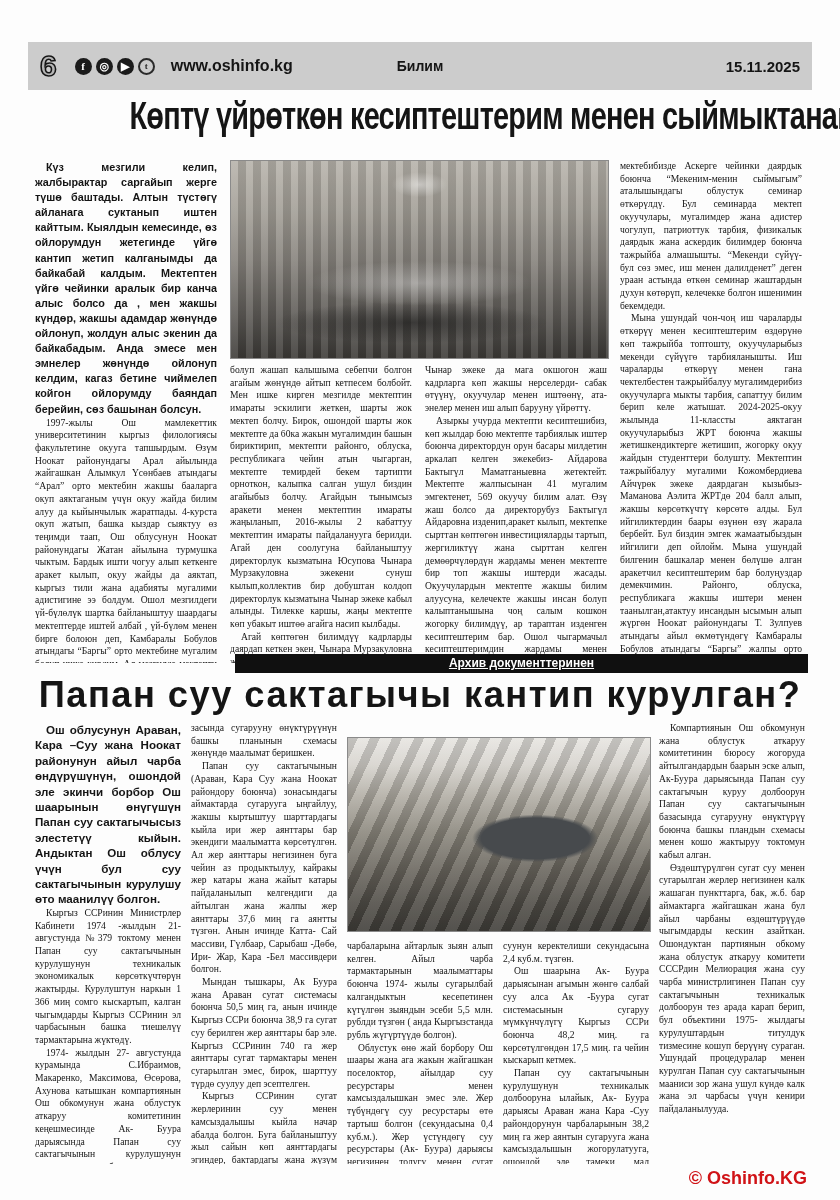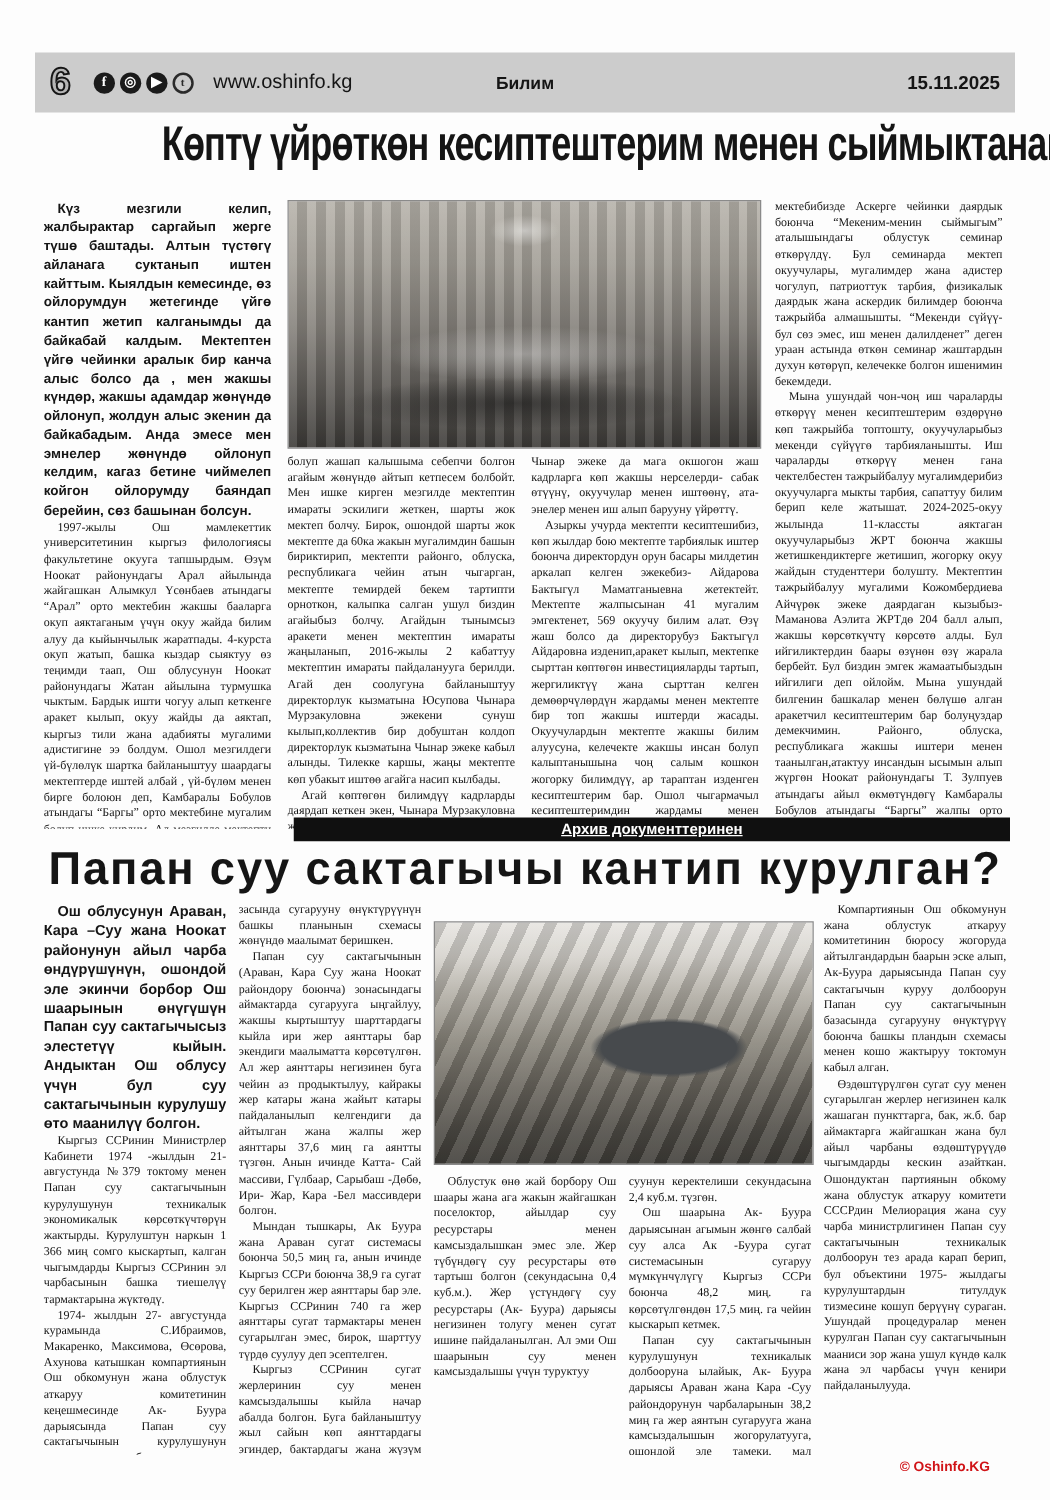--- a/index.html
+++ b/index.html
@@ -8,21 +8,21 @@
   
   .band{position:absolute;left:28px;top:42px;width:784px;height:48px;background:#cccccc;
         display:flex;align-items:center;}
   .pnum{font-family:"Liberation Sans",sans-serif;font-weight:700;font-size:30px;line-height:30px;
         margin-left:12px;color:#b5b5b5;-webkit-text-stroke:1.6px #151515;}
   .social{display:flex;gap:4px;margin-left:18px;align-items:center;}
   .sic{width:17px;height:17px;border-radius:50%;background:#1b1b1b;color:#fff;
        font-family:"Liberation Serif",serif;font-weight:700;font-size:11px;line-height:17px;
        text-align:center;display:inline-block;}
   .sic.lite{background:transparent;border:2px solid #2a2a2a;color:#2a2a2a;width:13px;height:13px;line-height:13px;font-size:9px;}
-  .site{font-family:"Liberation Sans",sans-serif;font-weight:400;font-size:16px;margin-left:16px;}
+  .site{font-family:"Liberation Sans",sans-serif;font-weight:700;font-size:16px;margin-left:16px;}
   .section{position:absolute;left:0;right:0;text-align:center;font-family:"Liberation Sans",sans-serif;
            font-weight:700;font-size:14px;}
   .date{margin-left:auto;margin-right:12px;font-family:"Liberation Sans",sans-serif;font-weight:700;font-size:15px;}
   
   .h1wrap{position:absolute;left:0;right:0;top:92px;height:48px;text-align:center;white-space:nowrap;}
   .h1wrap .t{display:inline-block;font-family:"Liberation Sans",sans-serif;font-weight:700;
              font-size:39px;line-height:48px;letter-spacing:-1px;transform:scaleX(0.74);transform-origin:center;}
   .h2wrap{position:absolute;left:0;right:0;top:672px;height:46px;text-align:center;white-space:nowrap;}
   .h2wrap .t{display:inline-block;font-family:"Liberation Sans",sans-serif;font-weight:700;
              font-size:37px;line-height:46px;letter-spacing:1.5px;transform:scaleX(0.98);transform-origin:center;}
@@ -54,22 +54,22 @@
       radial-gradient(ellipse 170px 26px at 48% 82%,rgba(20,20,20,.55),transparent 80%),
       repeating-linear-gradient(90deg,rgba(255,255,255,.10) 0 7px,rgba(0,0,0,.12) 7px 15px),
       linear-gradient(180deg,#b7b3ab 0%,#a39f97 25%,#87837d 50%,#5e5b57 78%,#3c3a37 100%);
     border:1px solid #8a8a8a;}
   .photo2{position:absolute;left:312px;top:15px;width:302px;height:193px;
     background:
       radial-gradient(ellipse 90px 34px at 62% 52%,#474a4d 0 60%,transparent 70%),
       repeating-linear-gradient(115deg,rgba(0,0,0,.16) 0 9px,rgba(255,255,255,.10) 9px 20px),
       linear-gradient(180deg,#e7e5e1 0%,#d6d3cd 14%,#b2aea5 30%,#8d897f 48%,#6b675f 68%,#514e48 85%,#403e39 100%);
     border:1px solid #8a8a8a;}
-  .footer{position:absolute;right:48px;top:1168px;font-family:"Liberation Sans",sans-serif;
-          font-weight:700;font-size:11px;color:#d01317;}
+  .footer{position:absolute;right:33px;top:1168px;font-family:"Liberation Sans",sans-serif;
+          font-weight:700;font-size:18px;color:#d01317;}
 </style>
 </head>
 <body>
 
 <div class="page">
 
   <div class="band">
     <span class="pnum">6</span>
     <span class="social">
       <span class="sic">f</span>
@@ -120,20 +120,21 @@
       <p class="ind">Кыргыз ССРинин Министрлер Кабинети 1974 -жылдын 21- августунда №379 токтому менен Папан суу сактагычынын  курулушунун техникалык экономикалык көрсөткүчтөрүн жактырды. Курулуштун наркын 1 366 миң сомго кыскартып, калган чыгымдарды Кыргыз ССРинин эл чарбасынын башка тиешелүү тармактарына жүктөдү.</p>
       <p class="ind">1974- жылдын 27- августунда курамында С.Ибраимов, Макаренко, Максимова, Өсөрова, Ахунова катышкан  компартиянын Ош обкомунун жана облустук аткаруу комитетинин кеңешмесинде Ак- Буура дарыясында Папан суу сактагычынын курулушунун техникалык долбоору тууралуу маселе каралган. Кеңешмеде “Гидрокурулуш” институтунун Орто Азия бөлүмүнүн долбоорунун башкы инженери Э.В. Куракина жана “Кыргызгидросуучарба” институтунун долбоорунун башкы инженери В.П.Протопопова Папан суу сактагычынын ба-</p>
     </div>
     <div class="col">
       <p>засында сугарууну өнүктүрүүнүн башкы планынын схемасы жөнүндө маалымат беришкен.</p>
       <p class="ind">Папан суу сактагычынын (Араван, Кара Суу жана Ноокат райондору боюнча) зонасындагы аймактарда сугарууга ыңгайлуу, жакшы кыртыштуу шарттардагы кыйла ири жер аянттары бар экендиги  маалыматта көрсөтүлгөн. Ал жер аянттары негизинен буга чейин аз продыктылуу, кайракы жер катары жана  жайыт катары пайдаланылып келгендиги  да айтылган жана жалпы жер аянттары 37,6 миң га аянтты түзгөн. Анын ичинде Катта- Сай массиви, Гүлбаар, Сарыбаш -Дөбө, Ири- Жар, Кара -Бел массивдери болгон.</p>
       <p class="ind">Мындан тышкары, Ак Буура жана Араван сугат системасы боюнча 50,5 миң га, анын ичинде Кыргыз ССРи боюнча  38,9 га сугат суу берилген жер аянттары бар эле. Кыргыз ССРинин 740 га жер аянттары сугат тармактары менен сугарылган эмес, бирок, шарттуу түрдө суулуу деп эсептелген.</p>
       <p class="ind">Кыргыз ССРинин сугат жерлеринин суу менен камсыздалышы кыйла начар абалда болгон. Буга байланыштуу  жыл сайын көп аянттардагы эгиндер, бактардагы жана жүзүм аянттарынын көпчүлүк бөлүгү талаптагыдай сугарылбай кала берген. Бул болсо Араван, Кара- Суу жана Ноокат райондорунун</p>
     </div>
     <div class="col pt2">
+      <p>чарбаларына айтарлык зыян алып келген. Айыл чарба тармактарынын маалыматтары боюнча 1974- жылы сугарылбай калгандыктын кесепетинен  күтүлгөн зыяндын эсеби 5,5 млн. рублди түзгөн ( анда Кыргызстанда рубль жүгүртүүдө болгон).</p>
       <p class="ind">Облустук өнө жай борбору Ош шаары жана ага жакын жайгашкан поселоктор, айылдар суу ресурстары менен камсыздалышкан эмес эле. Жер түбүндөгү суу ресурстары өтө тартыш болгон (секундасына 0,4 куб.м.). Жер үстүндөгү суу ресурстары (Ак- Буура) дарыясы негизинен толугу менен сугат ишине пайдаланылган. Ал эми Ош шаарынын суу менен камсыздалышы үчүн туруктуу</p>
     </div>
     <div class="col pt2">
       <p>суунун керектелиши секундасына 2,4 куб.м. түзгөн.</p>
       <p class="ind">Ош шаарына Ак- Буура дарыясынан агымын жөнгө салбай суу алса  Ак -Буура сугат системасынын  сугаруу мүмкүнчүлүгү Кыргыз ССРи боюнча 48,2  миң. га көрсөтүлгөндөн 17,5 миң. га чейин кыскарып кетмек.</p>
       <p class="ind">Папан суу сактагычынын курулушунун техникалык долбооруна ылайык, Ак- Буура дарыясы Араван жана Кара -Суу райондорунун чарбаларынын 38,2 миң га жер аянтын сугарууга жана камсыздалышын жогорулатууга, ошондой эле тамеки, мал чарбачылыгы зонасына жаны туруктуу сугат суу менен камсыздоо жана келечекте Ош шаары-</p>
     </div>
     <div class="col">
       <p class="ind">Компартиянын Ош обкомунун жана облустук аткаруу комитетинин бюросу жогоруда айтылгандардын  баарын эске алып, Ак-Буура дарыясында Папан суу сактагычын куруу долбоорун Папан суу сактагычынын базасында сугарууну өнүктүрүү боюнча башкы пландын схемасы менен кошо жактыруу токтомун кабыл алган.</p>
       <p class="ind">Өздөштүрүлгөн сугат суу менен сугарылган жерлер негизинен калк жашаган пункттарга, бак, ж.б. бар аймактарга жайгашкан жана бул айыл чарбаны өздөштүрүүдө чыгымдарды кескин азайткан. Ошондуктан партиянын обкому жана облустук аткаруу комитети СССРдин Мелиорация жана суу чарба министрлигинен Папан суу сактагычынын техникалык долбоорун тез арада карап берип, бул объектини 1975- жылдагы курулуштардын титулдук тизмесине кошуп берүүнү сураган.  Ушундай процедуралар менен курулган Папан суу сактагычынын мааниси зор жана ушул күндө калк жана эл чарбасы үчүн кенири пайдаланылууда.</p>

